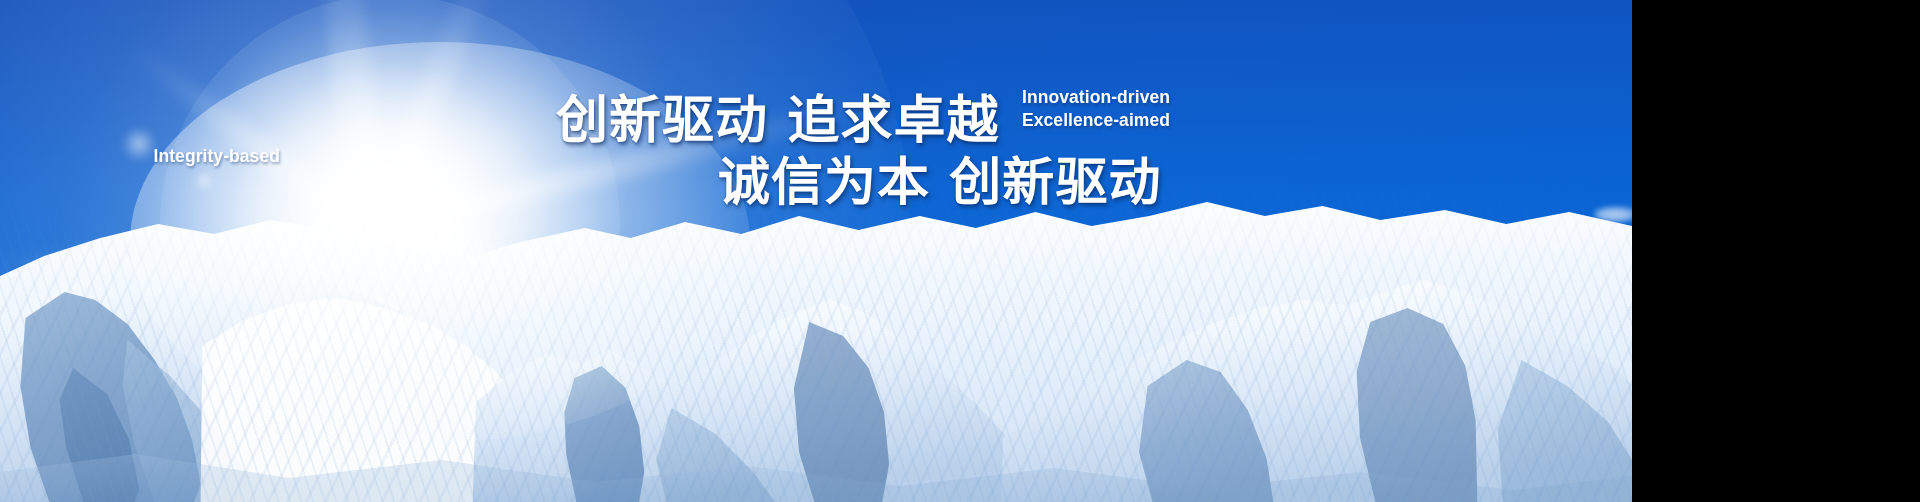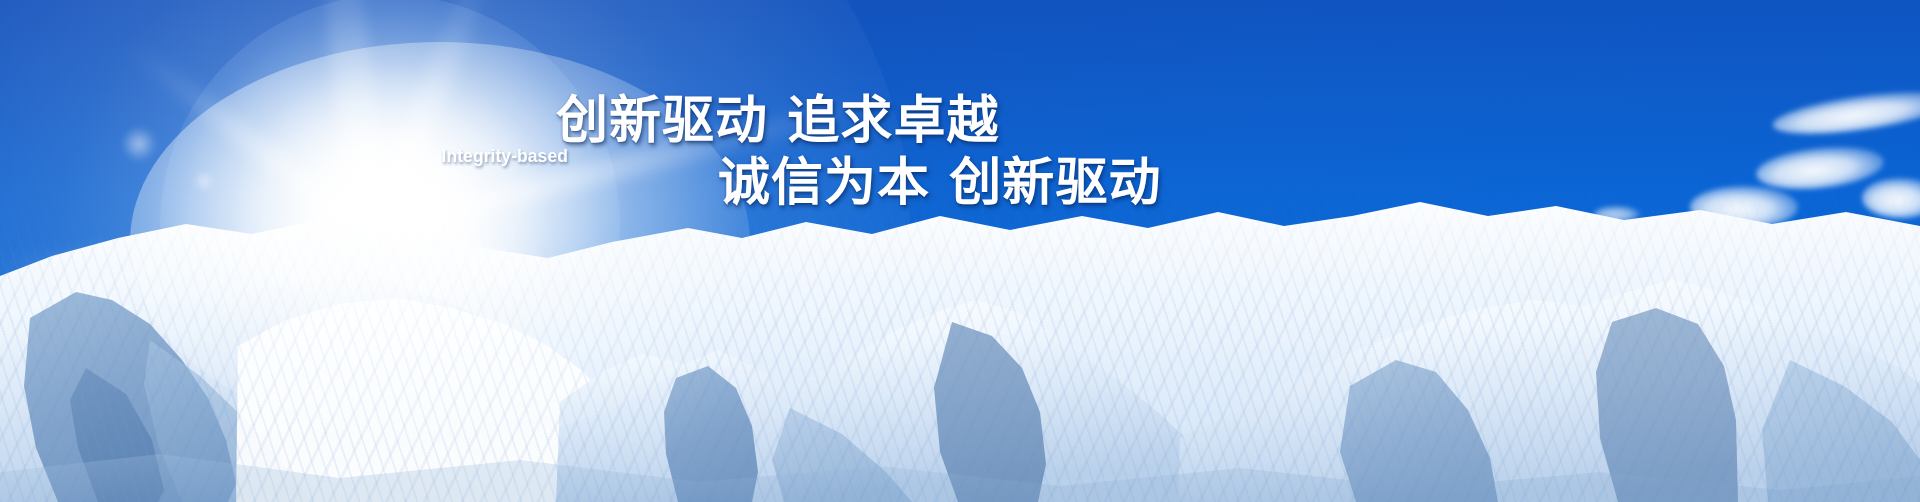--- a/index.html
+++ b/index.html
@@ -7,21 +7,21 @@
     margin: 0;
     padding: 0;
     background: #000;
   }
   body {
     font-family: "Liberation Sans", "DejaVu Sans", sans-serif;
   }
 
   .banner {
     position: relative;
-    width: 1920px;
+    width: 1632px;
     height: 502px;
     overflow: hidden;
     background: #ec4899;
   }
 
   
   .sky {
     position: absolute;
     inset: 0;
     background:
@@ -326,20 +326,24 @@
     </svg>
   </div>
 
   <div class="snow-texture"></div>
   <div class="mountain-glare"></div>
 
   <div class="copy">
 
     <div class="line-cn line-cn-1">创新驱动  追求卓越</div>
 
+    <div class="line-en en-right">
+      <span class="en-line">Innovation-driven</span>
+      <span class="en-line">Excellence-aimed</span>
+    </div>
 
     <div class="line-en en-left">
       <span class="en-line">Integrity-based</span>
     </div>
 
     <div class="line-cn line-cn-2">诚信为本  创新驱动</div>
   </div>
 
 </div>
 

